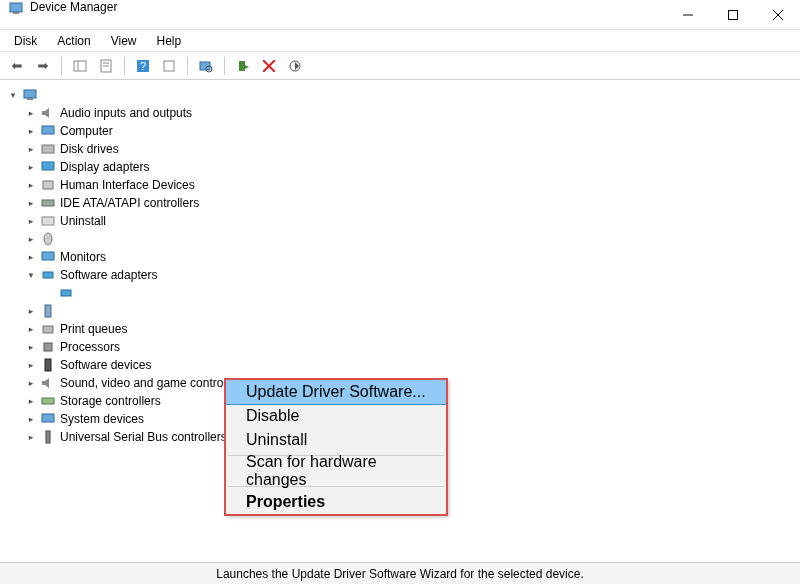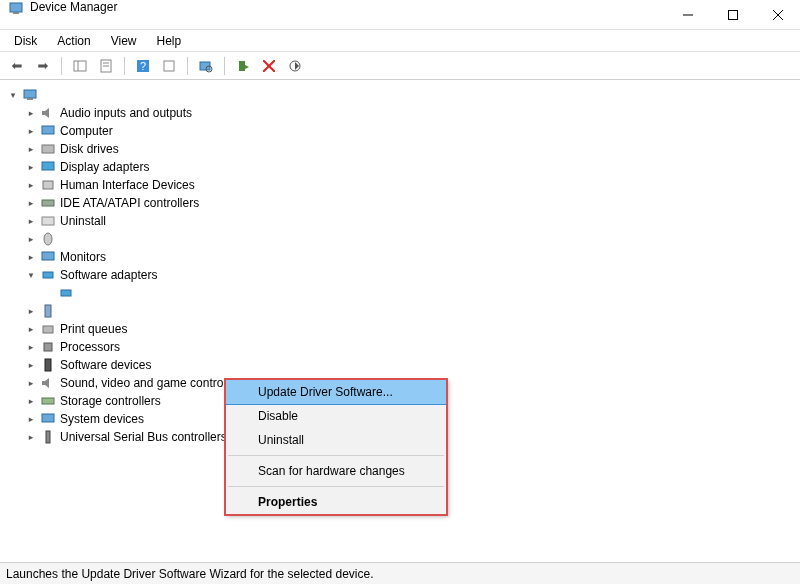--- a/index.html
+++ b/index.html
@@ -28,27 +28,27 @@
 .expando { width:14px; text-align:center; color:#555; font-size:9px; user-select:none; }
 .dev-icon { width:16px; height:16px; margin:0 4px 0 2px; display:inline-flex; align-items:center; justify-content:center; }
 .node-label { font-size:12px; white-space:nowrap; }
 .tree-node.level-0 { padding-left:0; }
 .tree-node.level-1 { padding-left:18px; }
 .tree-node.level-2 { padding-left:36px; }
 .selected .node-label { background:#cde8ff; border:1px dotted #3399ff; padding:0 2px; }
 
 
 .context-menu { position:absolute; left:225px; top:299px; width:222px; background:#f2f2f2; border:1px solid #a0a0a0; box-shadow:2px 2px 4px rgba(0,0,0,.25); outline:2px solid #d94e4e; outline-offset:-1px; }
-.cm-item { height:24px; display:flex; align-items:center; padding:0 32px; font-size:12px; }
+.cm-item { height:24px; display:flex; align-items:center; padding:0 20px; font-size:16px; }
 .cm-item.highlight { background:#90caf5; outline:1px solid #3a8fd8; }
 .cm-sep { height:1px; background:#d0d0d0; margin:3px 2px; }
 .cm-item.bold { font-weight:bold; }
 
 
-.statusbar { position:absolute; bottom:0; left:0; right:0; height:22px; border-top:1px solid #d0d0d0; display:flex; align-items:center; padding:0 6px; font-size:12px; background:#f5f5f5; }
+.statusbar { position:absolute; bottom:0; left:0; right:0; height:22px; border-top:1px solid #d0d0d0; display:flex; align-items:center; padding:0 6px; font-size:12px; background:#f5f5f5;justify-content:center; }
 </style>
 </head>
 <body>
 
 <div class="titlebar">
   <span class="app-icon">
     <svg width="14" height="14">
         <rect x="1" y="2" width="12" height="9" fill="#6aa8d8" stroke="#2b6ca3"></rect>
         <rect x="4" y="11" width="6" height="2" fill="#888"></rect>
       </svg>

